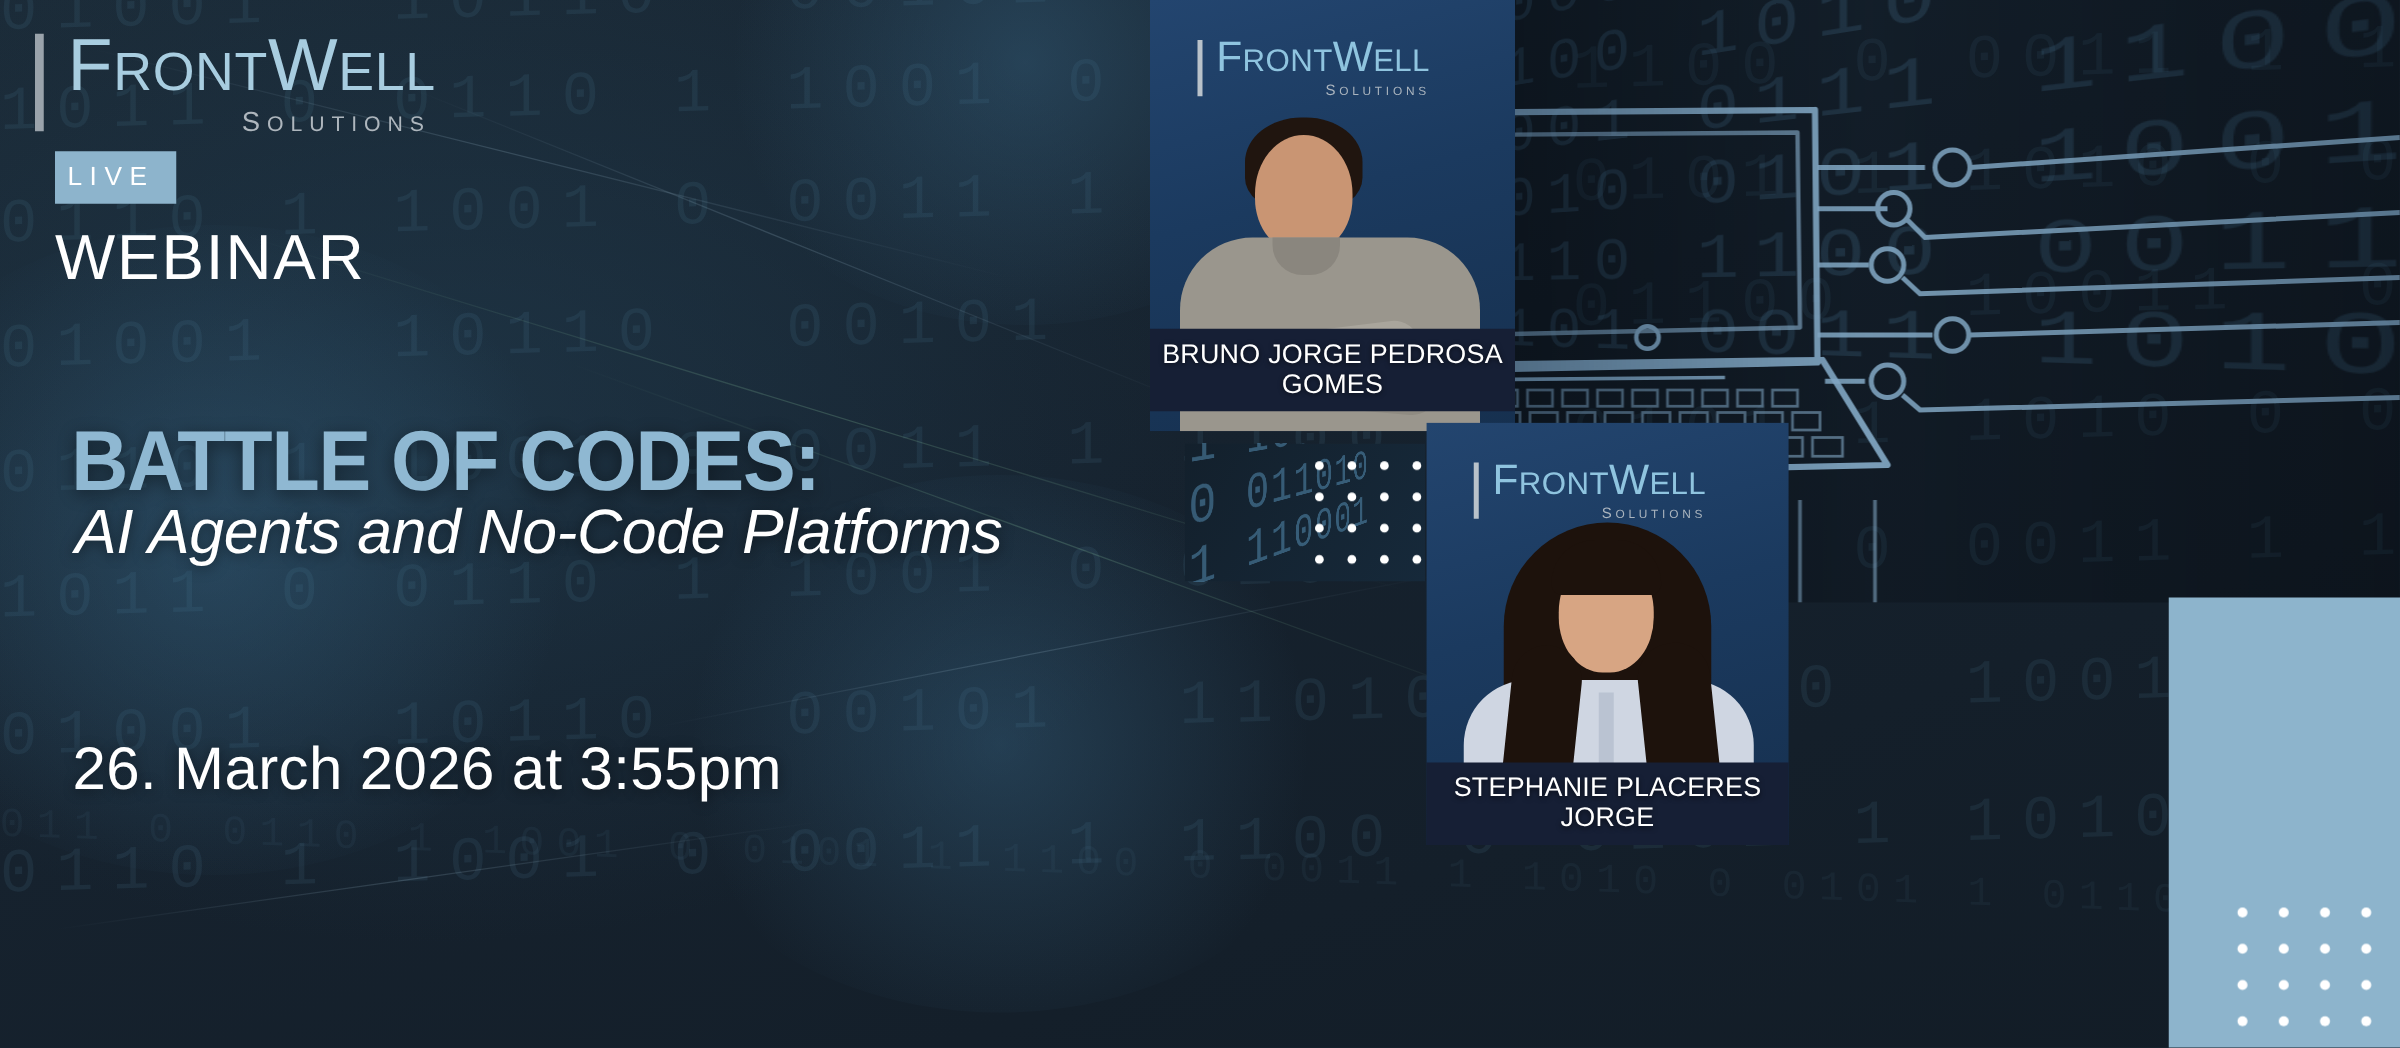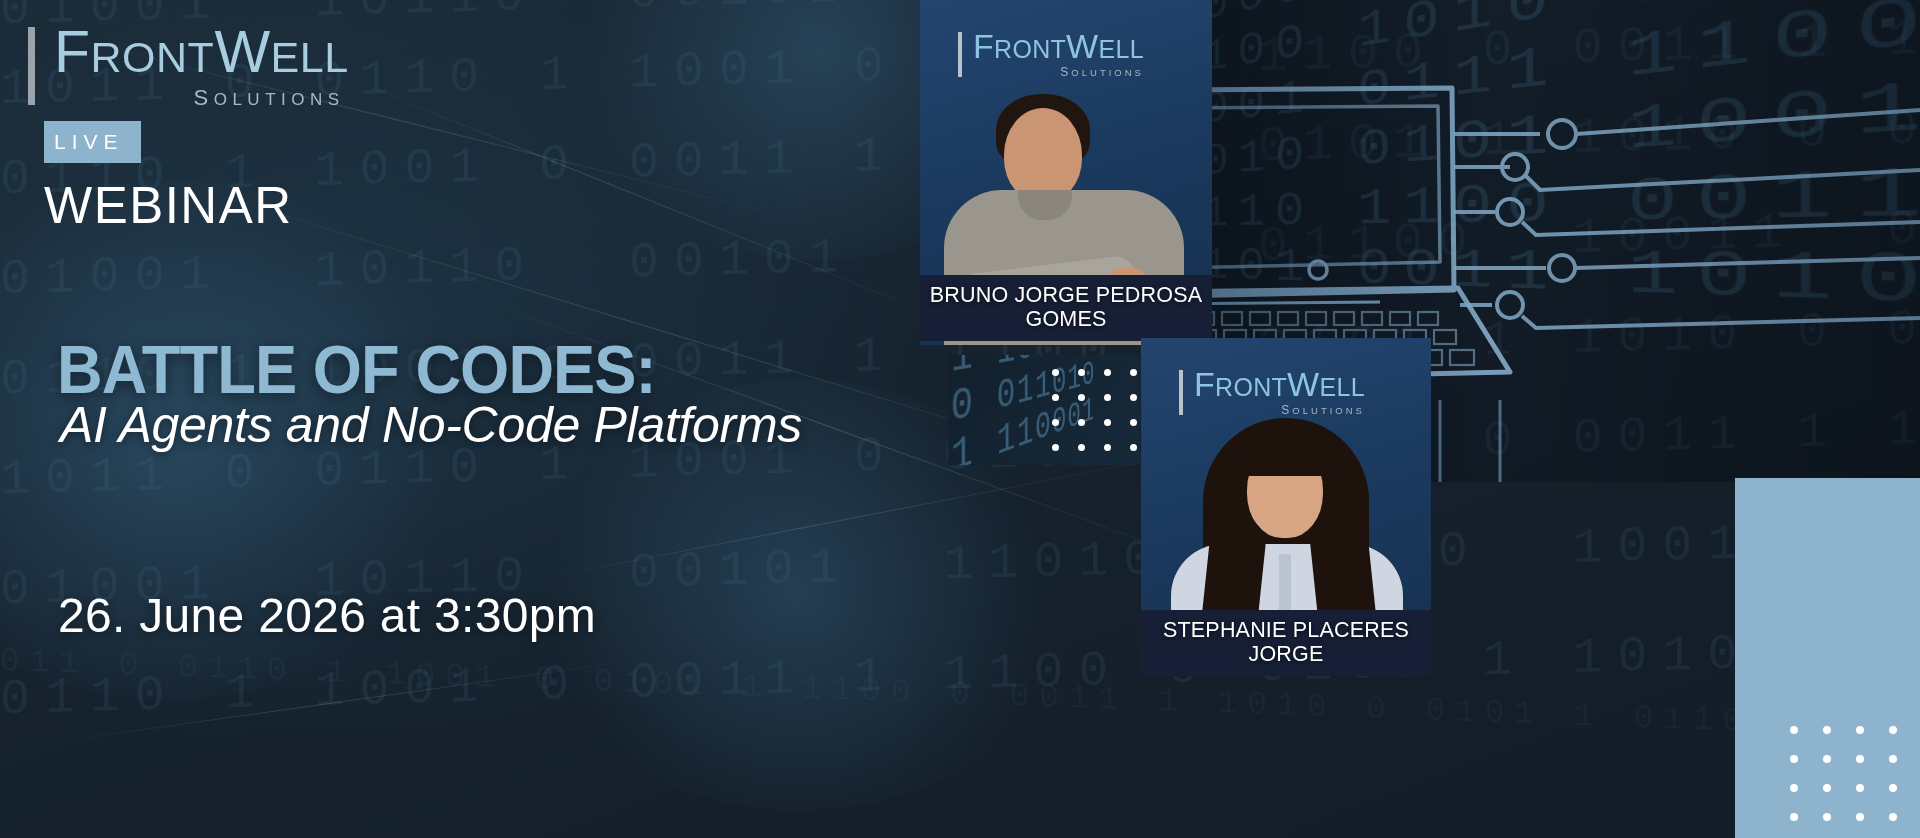--- a/index.html
+++ b/index.html
@@ -164,21 +164,21 @@
   .p-arm{ position:absolute; }
 
   .name-bar{
     position:absolute; left:0; right:0; bottom:0;
     background:#161f35; color:#ffffff;
     font-size:21.5px; line-height:1.12; text-align:center;
     padding:8px 6px 10px;
     letter-spacing:.2px;
     text-shadow:0 1px 4px rgba(0,0,0,.6);
   }
-  #card-1 .name-bar{ bottom:4px; }
+  #card-1 .name-bar{ bottom:16px; }
   #card-2 .name-bar{ bottom:0;margin-top:48px; }
 </style>
 </head>
 <body>
 
 <div id="banner">
 
   <div class="binary-layer" style="top:-20px">01001  10110  00101  11010  01100  10011  01010  11001  00110  10101  01100  11010  00101  10011</div>
   <div class="binary-layer" style="top:60px">1011 0 0110 1 1001 0 0101 1 1100 0 0011 1 1010 0 0101 1 0110 1 1001 0 1100 1 0011 0 1010 1</div>
   <div class="binary-layer" style="top:150px">0110 1 1001 0 0011 1 1100 0 0101 1 1010 0 0110 1 1001 0 0011 1 1100 0 0101 1 1010 0 0110 1</div>
@@ -325,21 +325,21 @@
     </div>
   </div>
 
   <div class="live-badge">LIVE</div>
   <div class="webinar">WEBINAR</div>
 
   <div class="headline">BATTLE OF CODES:</div>
   <div class="subhead">
     <div>AI Agents and No-Code Platforms</div>
   </div>
-  <div class="datetime">26. June 2026 at 3:30pm</div>
+  <div class="datetime">26. March 2026 at 3:55pm</div>
 
   <div class="card" id="card-1">
     <div class="card-photo">
       <div class="card-logo">
         <div class="bar"></div>
         <div class="ct">
           <div class="cm"><span>F</span><span class="small">RONT</span><span>W</span><span class="small">ELL</span></div>
           <div class="cs"><span>S</span><span class="small">OLUTIONS</span></div>
         </div>
       </div>

